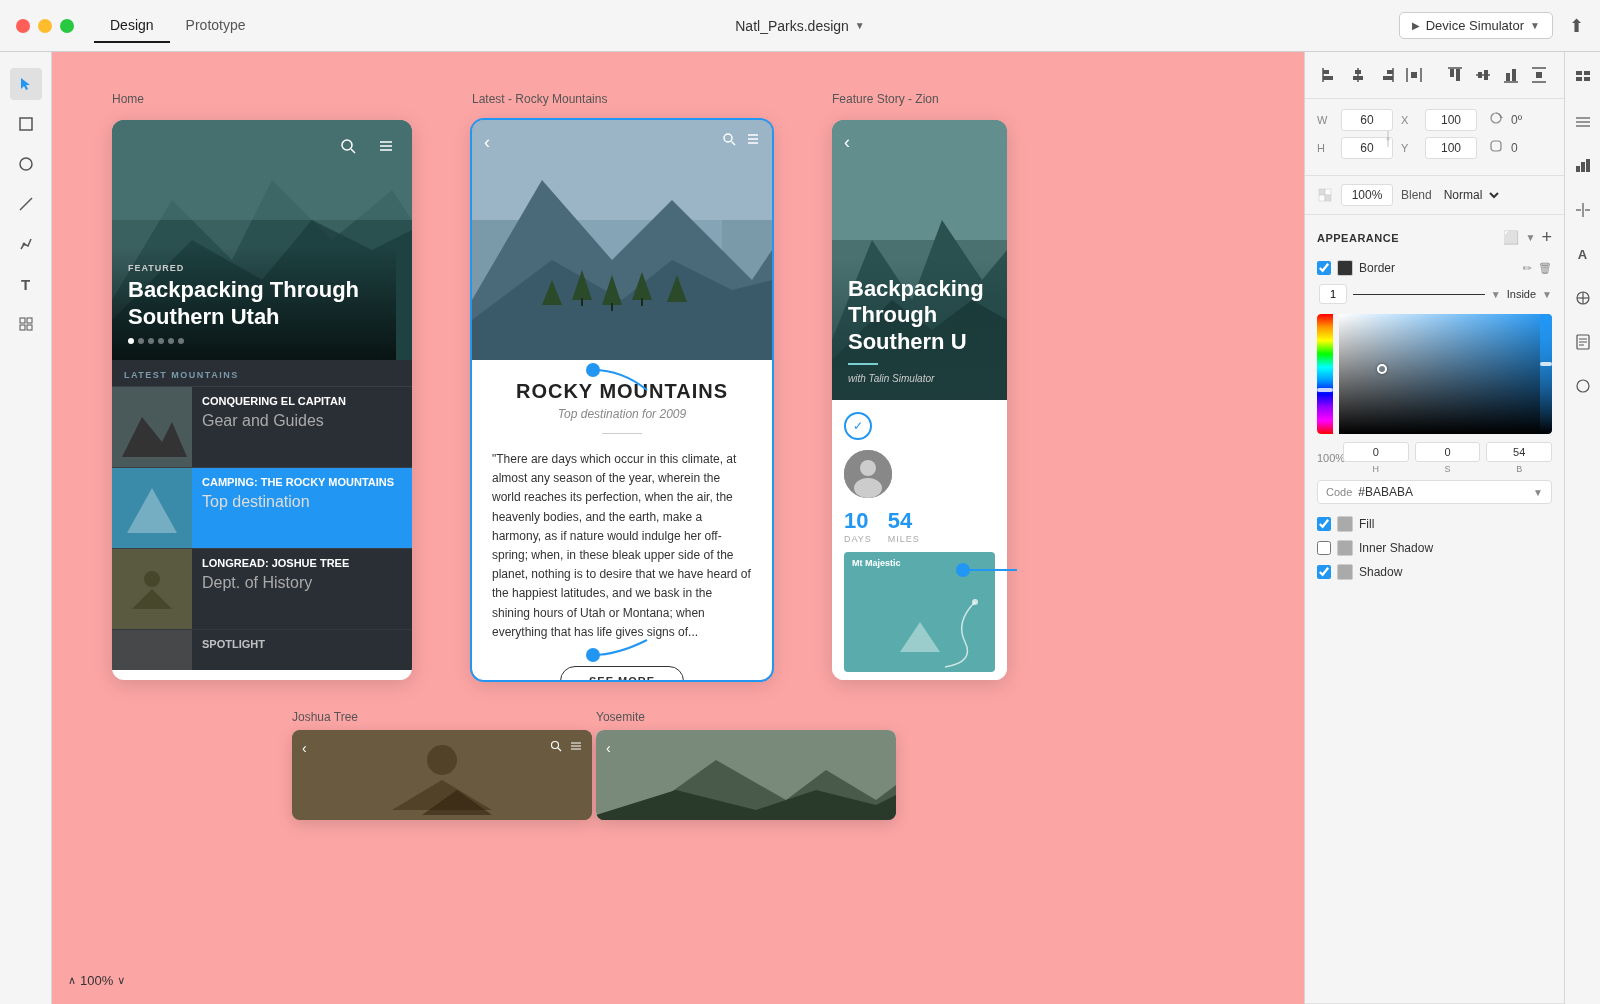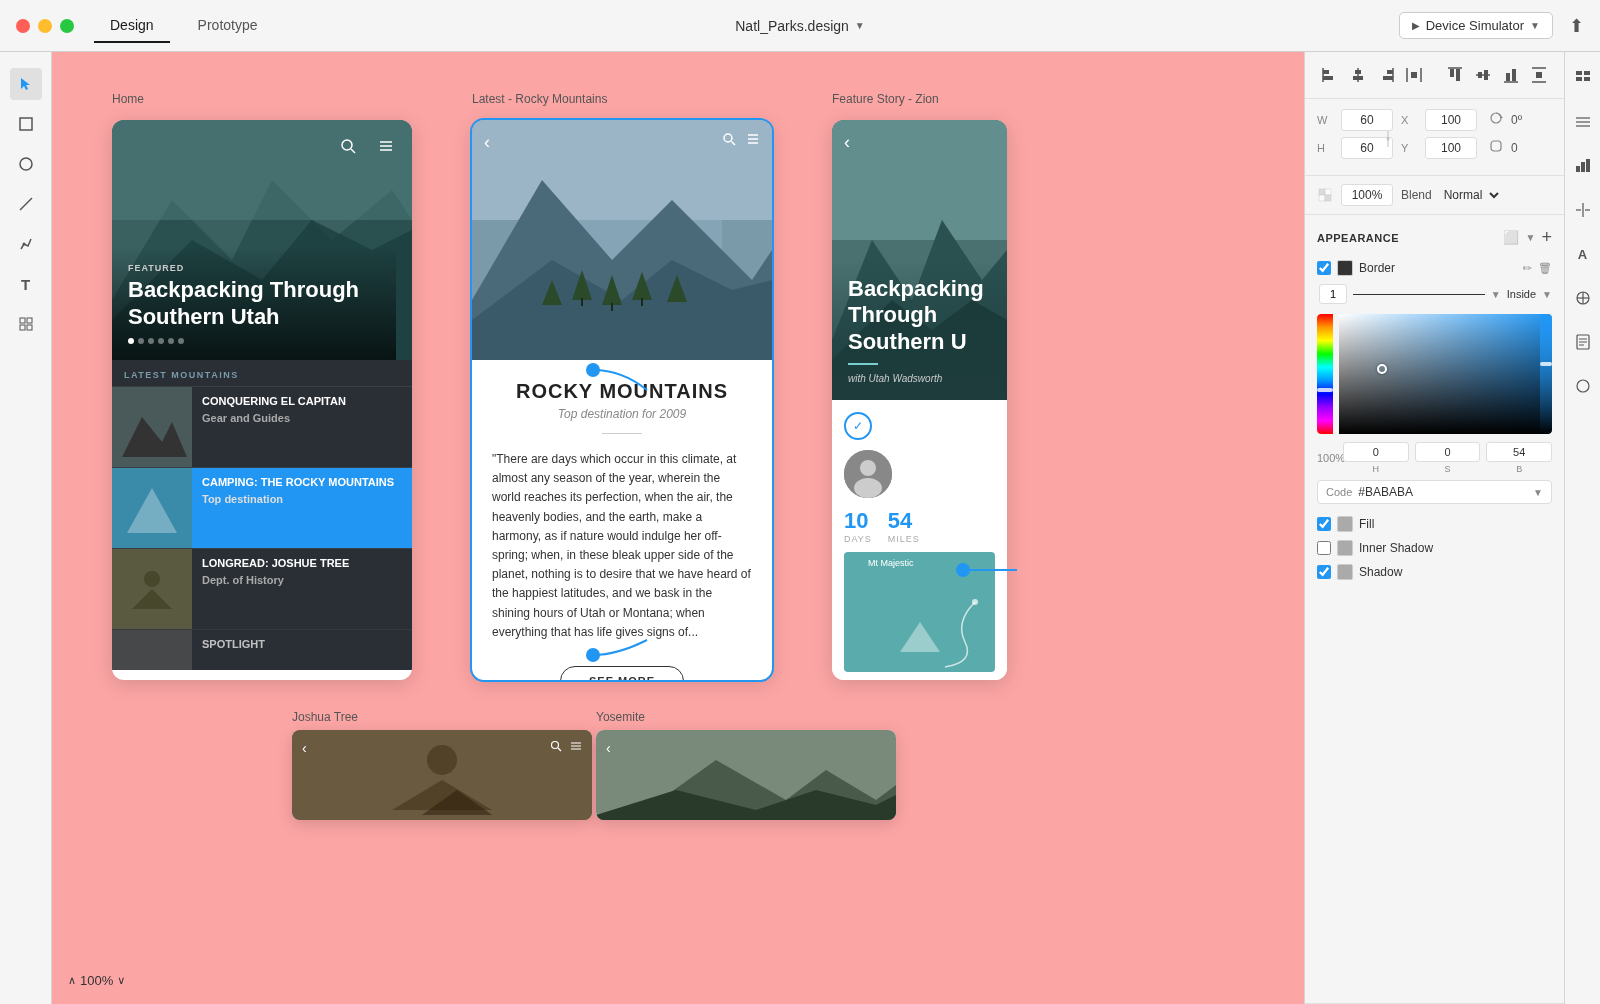--- a/index.html
+++ b/index.html
@@ -13,21 +13,21 @@
       display: flex;
       align-items: center;
       padding: 0 16px;
       position: relative;
     }
     .traffic-lights { display: flex; gap: 8px; margin-right: 20px; }
     .tl { width: 14px; height: 14px; border-radius: 50%; }
     .tl.red { background: #ff5f57; }
     .tl.yellow { background: #ffbd2e; }
     .tl.green { background: #28c840; }
-    .tabs { display: flex; gap: 12px; }
+    .tabs { display: flex; gap: 0; }
     .tab { padding: 8px 16px; font-size: 14px; color: #555; cursor: pointer; border-bottom: 2px solid transparent; }
     .tab.active { color: #1a1a1a; border-bottom: 2px solid #1a1a1a; font-weight: 500; }
     .title-center { position: absolute; left: 50%; transform: translateX(-50%); display: flex; align-items: center; gap: 6px; font-size: 14px; color: #333; font-weight: 500; }
     .title-arrow { font-size: 10px; color: #666; }
     .top-right { margin-left: auto; display: flex; align-items: center; gap: 8px; }
     .device-sim-btn { display: flex; align-items: center; gap: 6px; padding: 5px 12px; background: #fff; border: 1px solid #ccc; border-radius: 5px; font-size: 13px; color: #333; cursor: pointer; }
     .play-icon { font-size: 10px; color: #555; }
     .export-icon { font-size: 18px; color: #555; cursor: pointer; margin-left: 8px; }
 
     
@@ -114,21 +114,21 @@
     .p1-list { background: #2a2e35; }
     .p1-list-header { padding: 10px 12px 6px; font-size: 9px; color: #7a9aaa; font-weight: 700; letter-spacing: 1.5px; }
     .p1-list-item { display: flex; align-items: stretch; border-top: 1px solid #3a3e45; }
     .p1-list-item.highlighted { background: #2196f3; }
     .p1-list-img { width: 80px; height: 80px; flex-shrink: 0; background: #555; }
     .p1-list-img.img1 { background: linear-gradient(135deg, #888 0%, #555 100%); }
     .p1-list-img.img2 { background: linear-gradient(135deg, #6aabcc 0%, #3a7a99 100%); }
     .p1-list-img.img3 { background: linear-gradient(135deg, #777 0%, #444 100%); }
     .p1-list-content { padding: 8px 10px; flex: 1; }
     .p1-list-title { font-size: 11px; color: #fff; font-weight: 700; text-transform: uppercase; line-height: 1.2; margin-bottom: 4px; }
-    .p1-list-sub { font-size: 11px; color: #aaa; font-weight: bold; }
+    .p1-list-sub { font-size: 16px; color: #aaa; }
     .p1-list-item.highlighted .p1-list-sub { color: #ddd; }
 
     
     .p2-hero {
       width: 100%; height: 240px;
       background: linear-gradient(180deg, #8aacbc 0%, #5a7a8a 40%, #3a5a6a 100%);
       position: relative;
     }
     .p2-back { position: absolute; top: 12px; left: 12px; color: #fff; font-size: 18px; cursor: pointer; }
     .p2-nav-icons { position: absolute; top: 12px; right: 12px; display: flex; gap: 10px; color: #fff; font-size: 14px; }
@@ -151,21 +151,21 @@
     .p3-title { font-size: 22px; color: #fff; font-weight: 700; line-height: 1.2; }
     .p3-divider { width: 30px; height: 2px; background: #7ad0d0; margin: 8px 0; }
     .p3-author { font-size: 10px; color: #ccc; font-style: italic; }
     .p3-card { background: #fff; padding: 12px; }
     .p3-check { width: 28px; height: 28px; border-radius: 50%; border: 2px solid #2196f3; display: flex; align-items: center; justify-content: center; color: #2196f3; font-size: 12px; margin-bottom: 10px; }
     .p3-avatar { width: 48px; height: 48px; border-radius: 50%; background: #888; margin: 8px 0; }
     .p3-stats { display: flex; gap: 16px; margin-top: 10px; }
     .p3-stat-val { font-size: 22px; color: #2196f3; font-weight: 700; }
     .p3-stat-label { font-size: 9px; color: #aaa; letter-spacing: 1px; }
     .p3-map { width: 100%; height: 120px; background: #5aacac; margin-top: 8px; position: relative; border-radius: 4px; overflow: hidden; }
-    .p3-map-label { font-size: 9px; color: #fff; position: absolute; top: 6px; left: 24px; }
+    .p3-map-label { font-size: 9px; color: #fff; position: absolute; top: 6px; left: 8px; font-weight: bold; }
     .p3-mountain { position: absolute; bottom: 20px; left: 50%; transform: translateX(-50%); width: 0; height: 0; border-left: 20px solid transparent; border-right: 20px solid transparent; border-bottom: 30px solid rgba(255,255,255,0.4); }
 
     
     .right-panel {
       width: 260px;
       background: #f5f5f5;
       border-left: 1px solid #d5d5d5;
       display: flex;
       flex-direction: column;
       overflow-y: auto;
@@ -478,21 +478,21 @@
           <svg width="175" height="280" viewBox="0 0 175 280" style="position:absolute;top:0;left:0;">
             <rect width="175" height="280" fill="#4a7070"></rect>
             <rect width="175" height="120" fill="#7aacac" opacity="0.5"></rect>
             <polygon points="0,220 40,120 80,180 110,100 150,160 175,130 175,280 0,280" fill="#2a5050"></polygon>
             <polygon points="0,240 60,180 100,210 140,180 175,200 175,280 0,280" fill="#1a3a3a"></polygon>
           </svg>
           <div class="p3-back">‹</div>
           <div class="p3-overlay">
             <div class="p3-title">Backpacking Through Southern U</div>
             <div class="p3-divider"></div>
-            <div class="p3-author">with Utah Wadsworth</div>
+            <div class="p3-author">with Talin Simulator</div>
           </div>
         </div>
         <div class="p3-card">
           <div class="p3-check">✓</div>
           <div class="p3-avatar">
             <svg width="48" height="48" viewBox="0 0 48 48">
                 <circle cx="24" cy="24" r="24" fill="#888"></circle>
                 <circle cx="24" cy="18" r="8" fill="#ccc"></circle>
                 <ellipse cx="24" cy="38" rx="14" ry="10" fill="#ccc"></ellipse>
               </svg>

